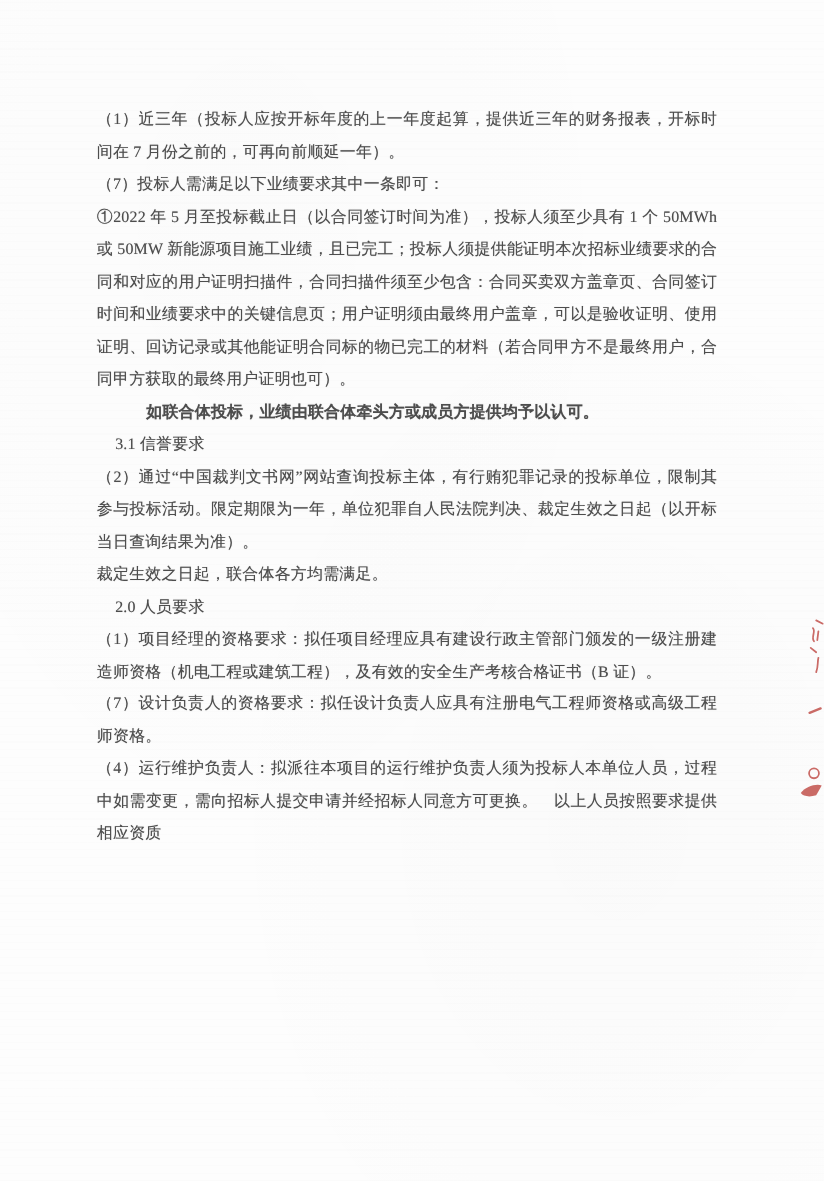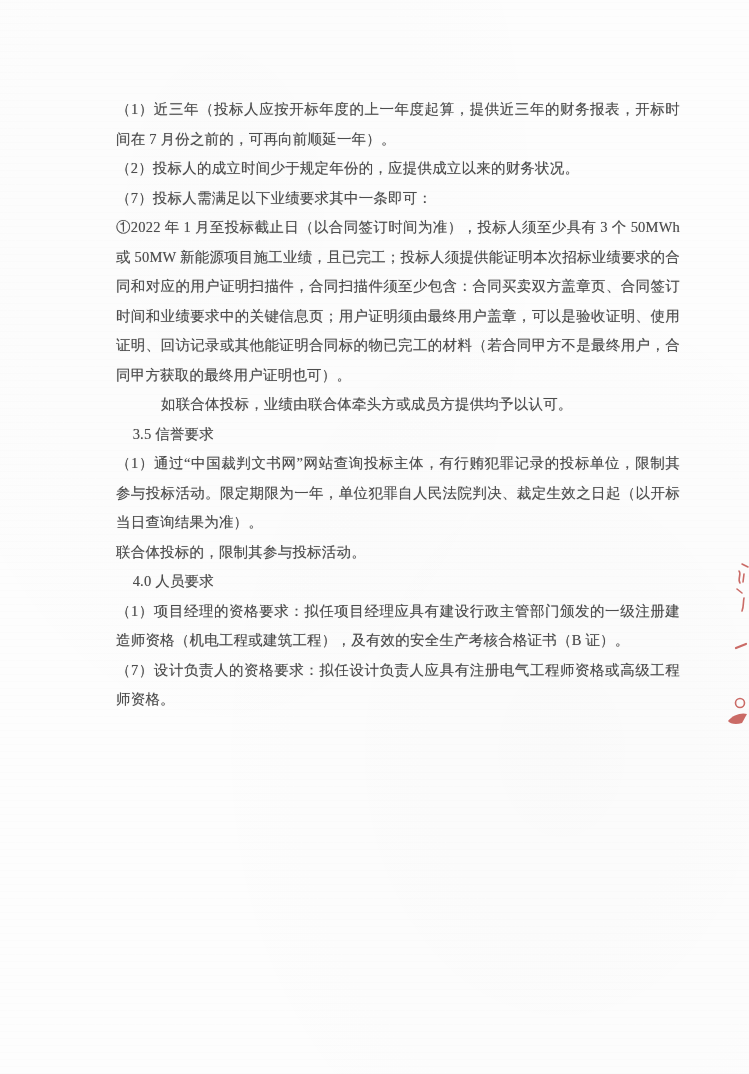--- a/index.html
+++ b/index.html
@@ -25,58 +25,58 @@
     content:"";
     position:absolute;inset:0;
     background:
       radial-gradient(ellipse at 30% 20%, rgba(0,0,0,0.008), transparent 55%),
       radial-gradient(ellipse at 75% 70%, rgba(0,0,0,0.010), transparent 50%),
       repeating-linear-gradient(0deg, rgba(0,0,0,0.006) 0 1px, transparent 1px 7px);
     pointer-events:none;
   }
   .doc{
     position:absolute;
-    left:116px;top:95px;
+    left:88px;top:95px;
     width:564px;
     color:var(--text);
     font-size:14.5px;
     line-height:29.5px;
     text-align:justify;
     letter-spacing:0.2px;
   }
   .para{
     margin:0;
     text-shadow:0 0 0.7px rgba(90,90,90,0.55);
   }
   .head{ text-indent:1.15em; }
-  .indent3{ text-indent:3.1em; }
+  .indent3{ text-indent:3.1em;font-weight:bold; }
   .red-mark{
     position:absolute;
     color:var(--ink-red);
     opacity:0.85;
   }
   .red-mark svg{ display:block; }
 </style>
 </head>
 <body>
 
 <div class="page">
 
   <main class="doc">
     <p class="para">（1）近三年（投标人应按开标年度的上一年度起算，提供近三年的财务报表，开标时间在 7 月份之前的，可再向前顺延一年）。</p>
-    <p class="para">（2）投标人的成立时间少于规定年份的，应提供成立以来的财务状况。</p>
     <p class="para">（7）投标人需满足以下业绩要求其中一条即可：</p>
-    <p class="para">①2022 年 1 月至投标截止日（以合同签订时间为准），投标人须至少具有 3 个 50MWh 或 50MW 新能源项目施工业绩，且已完工；投标人须提供能证明本次招标业绩要求的合同和对应的用户证明扫描件，合同扫描件须至少包含：合同买卖双方盖章页、合同签订时间和业绩要求中的关键信息页；用户证明须由最终用户盖章，可以是验收证明、使用证明、回访记录或其他能证明合同标的物已完工的材料（若合同甲方不是最终用户，合同甲方获取的最终用户证明也可）。</p>
+    <p class="para">①2022 年 5 月至投标截止日（以合同签订时间为准），投标人须至少具有 1 个 50MWh 或 50MW 新能源项目施工业绩，且已完工；投标人须提供能证明本次招标业绩要求的合同和对应的用户证明扫描件，合同扫描件须至少包含：合同买卖双方盖章页、合同签订时间和业绩要求中的关键信息页；用户证明须由最终用户盖章，可以是验收证明、使用证明、回访记录或其他能证明合同标的物已完工的材料（若合同甲方不是最终用户，合同甲方获取的最终用户证明也可）。</p>
     <p class="para indent3">如联合体投标，业绩由联合体牵头方或成员方提供均予以认可。</p>
-    <p class="para head">3.5 信誉要求</p>
-    <p class="para">（1）通过“中国裁判文书网”网站查询投标主体，有行贿犯罪记录的投标单位，限制其参与投标活动。限定期限为一年，单位犯罪自人民法院判决、裁定生效之日起（以开标当日查询结果为准）。</p>
-    <p class="para">联合体投标的，限制其参与投标活动。</p>
-    <p class="para head">4.0 人员要求</p>
+    <p class="para head">3.1 信誉要求</p>
+    <p class="para">（2）通过“中国裁判文书网”网站查询投标主体，有行贿犯罪记录的投标单位，限制其参与投标活动。限定期限为一年，单位犯罪自人民法院判决、裁定生效之日起（以开标当日查询结果为准）。</p>
+    <p class="para">裁定生效之日起，联合体各方均需满足。</p>
+    <p class="para head">2.0 人员要求</p>
     <p class="para">（1）项目经理的资格要求：拟任项目经理应具有建设行政主管部门颁发的一级注册建造师资格（机电工程或建筑工程），及有效的安全生产考核合格证书（B 证）。</p>
     <p class="para">（7）设计负责人的资格要求：拟任设计负责人应具有注册电气工程师资格或高级工程师资格。</p>
+    <p class="para">（4）运行维护负责人：拟派往本项目的运行维护负责人须为投标人本单位人员，过程中如需变更，需向招标人提交申请并经招标人同意方可更换。　以上人员按照要求提供相应资质</p>
   </main>
 
   <div class="red-mark" style="left:731px; top:562px;">
     <svg width="18" height="52" viewBox="0 0 18 52" fill="none" stroke="currentColor" stroke-width="1.6" stroke-linecap="round">
       <path d="M11 2 L17 5"></path>
       <path d="M8 9 C11 12 6 17 9 21"></path>
       <path d="M13 12 L12 20"></path>
       <path d="M6 27 L11 31"></path>
       <path d="M13 36 C12 40 13 44 11 49"></path>
     </svg>

